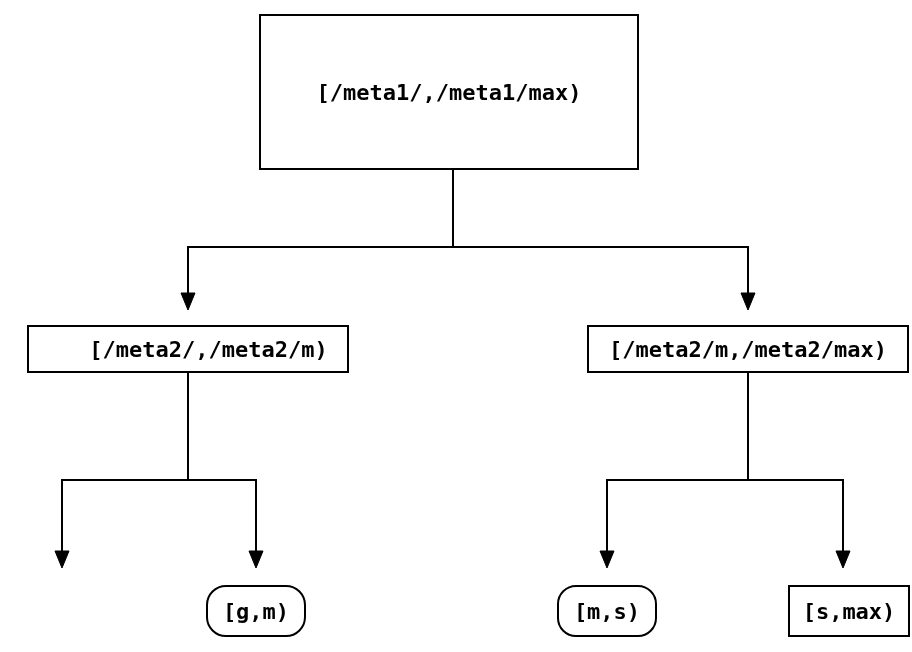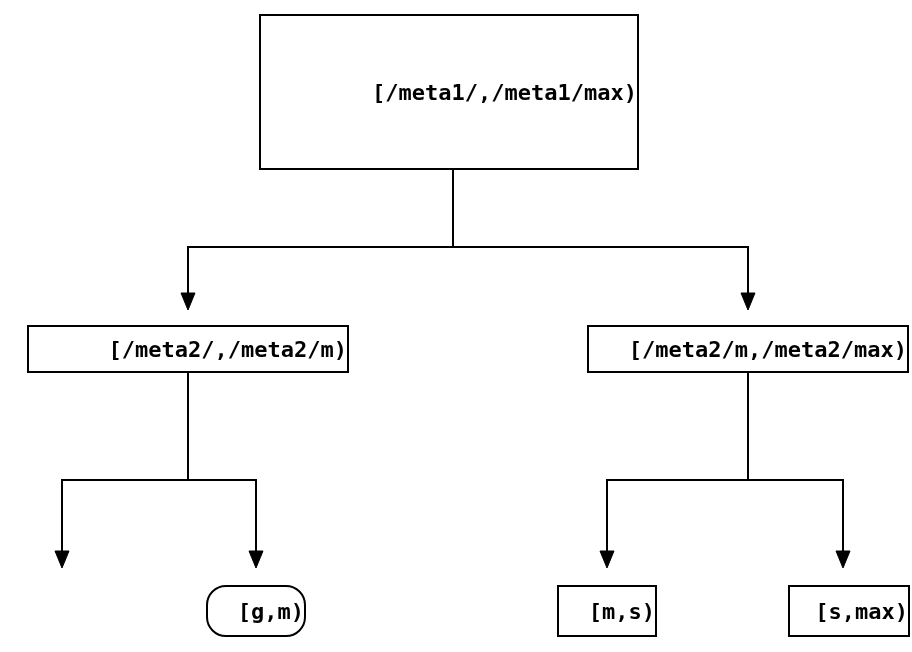--- a/index.html
+++ b/index.html
@@ -31,32 +31,32 @@
     fill: #000000;
     stroke: #000000;
   }
   .node {
     position: absolute;
     box-sizing: border-box;
     border: 2px solid #000000;
     background: #ffffff;
     display: flex;
     align-items: center;
-    justify-content: flex-end;
+    justify-content: center;
     color: #000000;
     font-size: 22px;
     font-weight: bold;
     white-space: nowrap;
   }
   .node-root      { left: 259px; top: 14px;  width: 380px; height: 156px; }
   .node-mid-left  { left: 27px;  top: 325px; width: 322px; height: 48px; padding-left: 41px; }
   .node-mid-right { left: 587px; top: 325px; width: 322px; height: 48px; }
   .node-leaf-ag   { left: 12px;  top: 585px; width: 100px; height: 52px; }
   .node-leaf-gm   { left: 206px; top: 585px; width: 100px; height: 52px; border-radius: 20px; }
-  .node-leaf-ms   { left: 557px; top: 585px; width: 100px; height: 52px; }
+  .node-leaf-ms   { left: 557px; top: 585px; width: 100px; height: 52px; border-radius: 19px; }
   .node-leaf-smax { left: 780px; top: 585px; width: 122px; height: 52px; margin-left: 8px; }
 </style>
 </head>
 <body>
 
 <div class="canvas">
 
   <svg class="edges" viewBox="0 0 912 652" xmlns="http://www.w3.org/2000/svg">
 
     <path d="M453,170 L453,248"></path>

